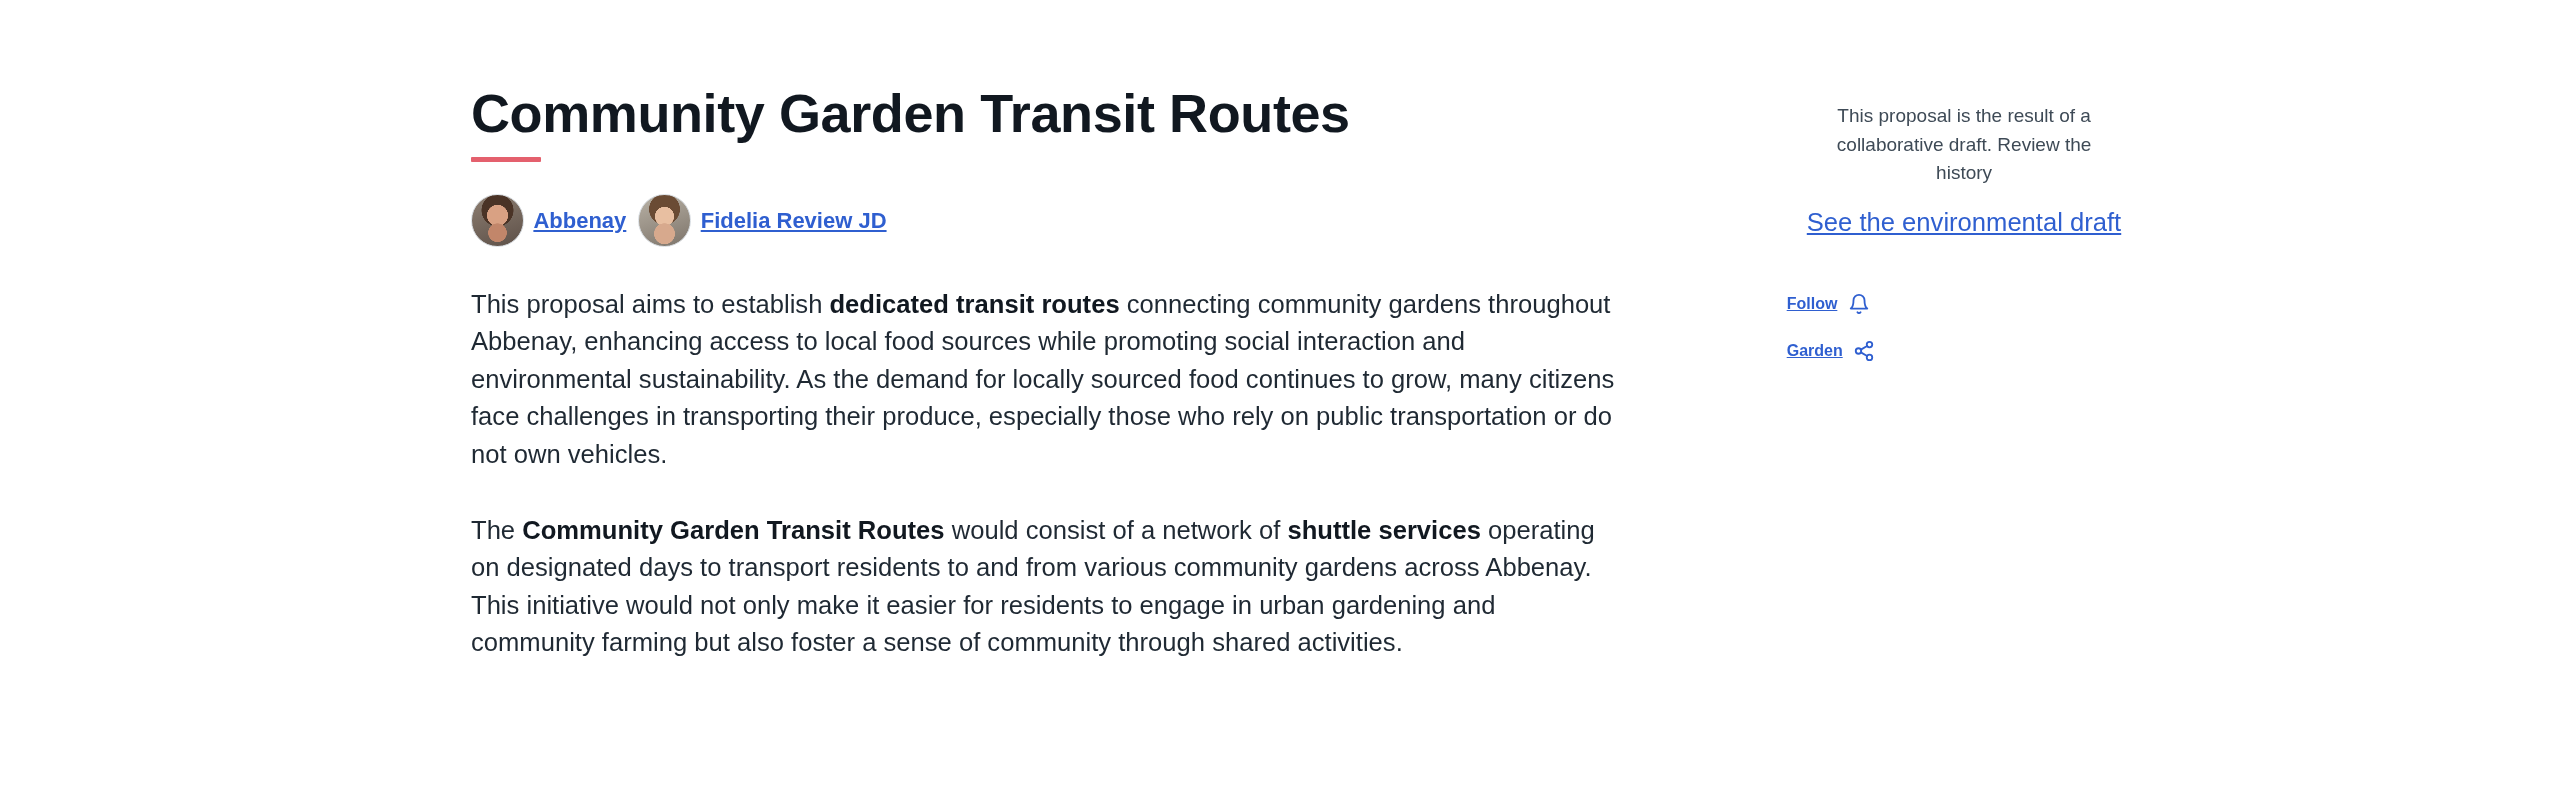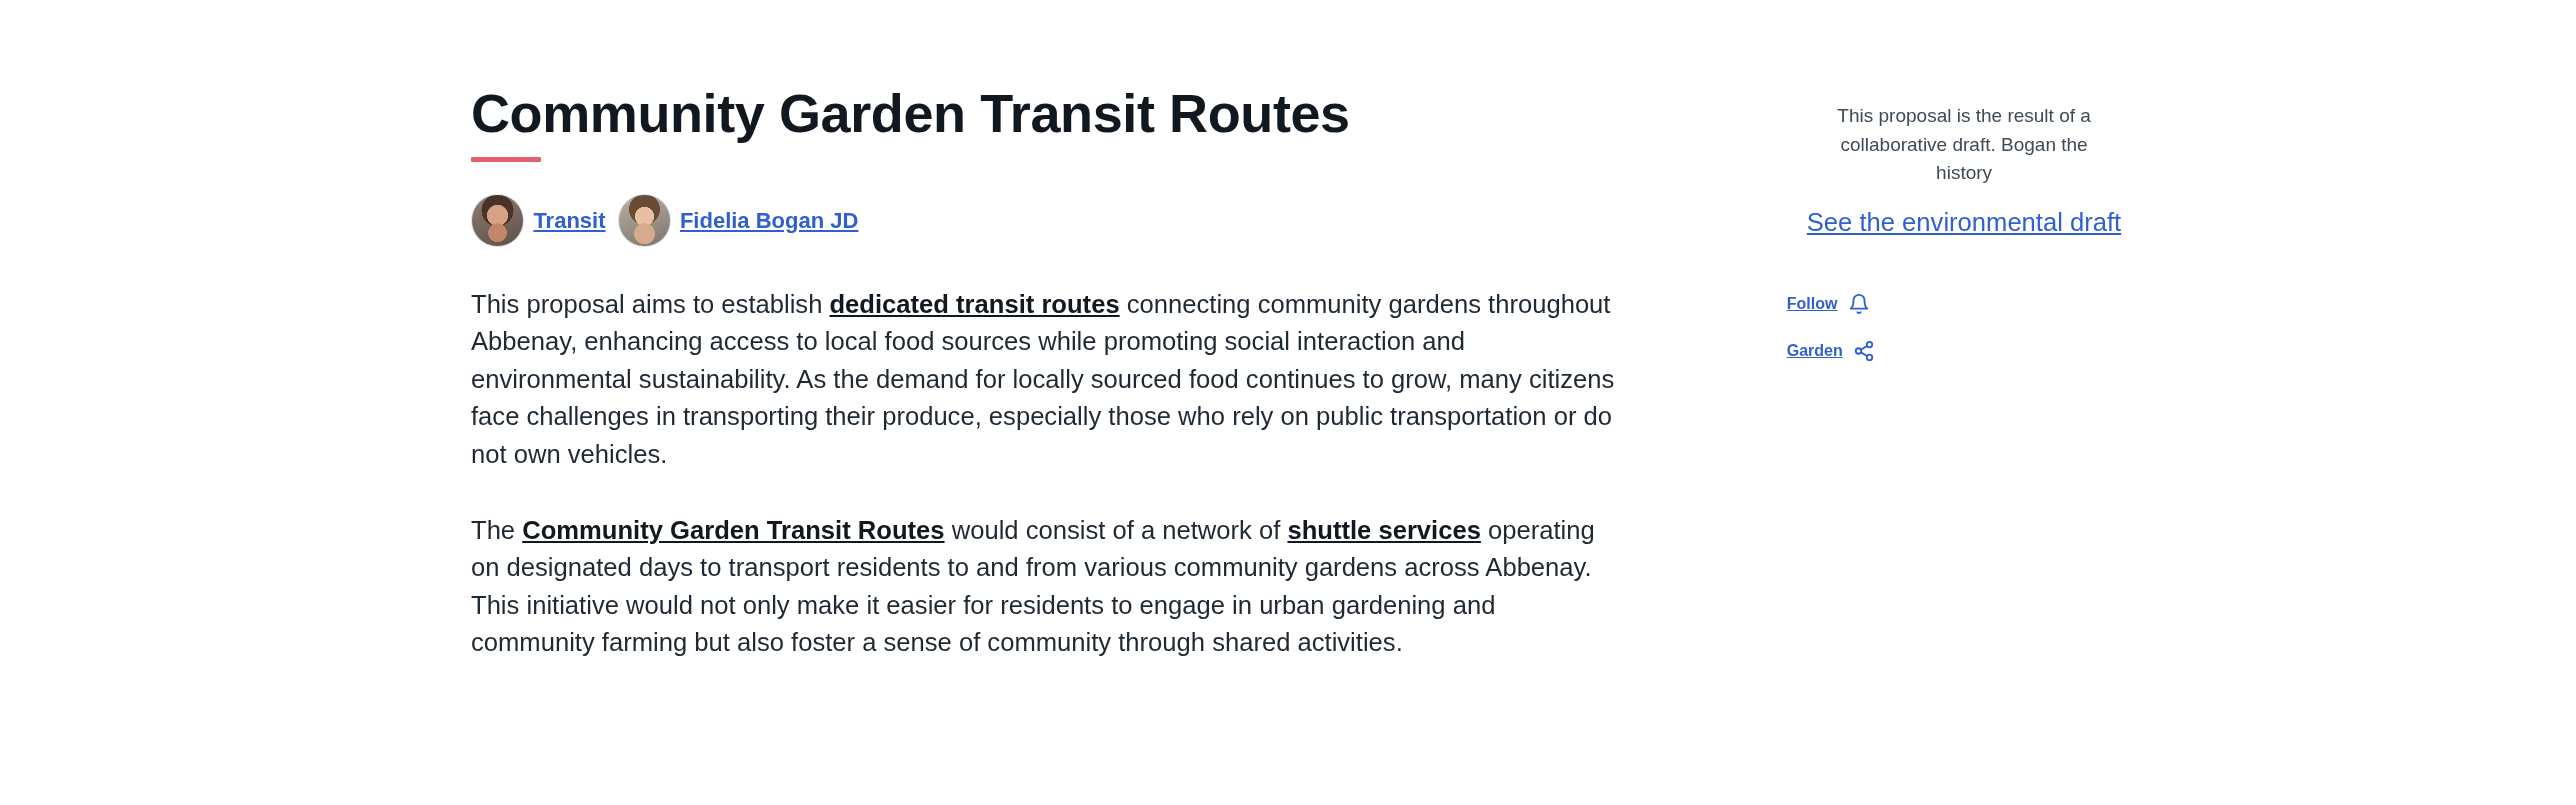--- a/index.html
+++ b/index.html
@@ -91,21 +91,20 @@
   .para {
     font-size: 25.6px;
     line-height: 1.46;
     color: #1f2933;
     margin: 39px 0 0 0;
     max-width: 1154px;
   }
   .para b {
     font-weight: 700;
     color: #111820;
-    text-decoration: underline;
   }
   
   .rail {
     position: absolute;
     left: 1785px;
     top: 102px;
     width: 358px;
   }
   .rail-note {
     font-size: 19px;
@@ -152,35 +151,35 @@
 <div class="page">
 
   <div class="article">
 
     <h1 class="title">Community Garden Transit Routes</h1>
     <div class="title-rule"></div>
 
     <div class="authors">
       <div class="author">
         <div class="avatar a1"></div>
-        <span class="author-name">Transit</span>
+        <span class="author-name">Abbenay</span>
       </div>
       <div class="author">
         <div class="avatar a2"></div>
-        <span class="author-name">Fidelia Bogan JD</span>
+        <span class="author-name">Fidelia Review JD</span>
       </div>
     </div>
 
     <p class="para"><span>This proposal aims to establish </span><b>dedicated transit routes</b><span> connecting community gardens throughout Abbenay, enhancing access to local food sources while promoting social interaction and environmental sustainability. As the demand for locally sourced food continues to grow, many citizens face challenges in transporting their produce, especially those who rely on public transportation or do not own vehicles.</span></p>
     <p class="para"><span>The </span><b>Community Garden Transit Routes</b><span> would consist of a network of </span><b>shuttle services</b><span> operating on designated days to transport residents to and from various community gardens across Abbenay. This initiative would not only make it easier for residents to engage in urban gardening and community farming but also foster a sense of community through shared activities.</span></p>
   </div>
 
   <div class="rail">
 
-    <p class="rail-note">This proposal is the result of a collaborative draft. Bogan the history</p>
+    <p class="rail-note">This proposal is the result of a collaborative draft. Review the history</p>
 
     <a class="rail-link" href="#">See the environmental draft</a>
 
     <div class="rail-actions">
 
       <div class="rail-action">
         <span class="label">Follow</span>
         <span class="ico">
           <svg width="22" height="22" viewBox="0 0 24 24" fill="none" stroke="currentColor" stroke-width="2" stroke-linecap="round" stroke-linejoin="round">
             <path d="M18 8a6 6 0 1 0-12 0c0 7-3 9-3 9h18s-3-2-3-9"></path>

